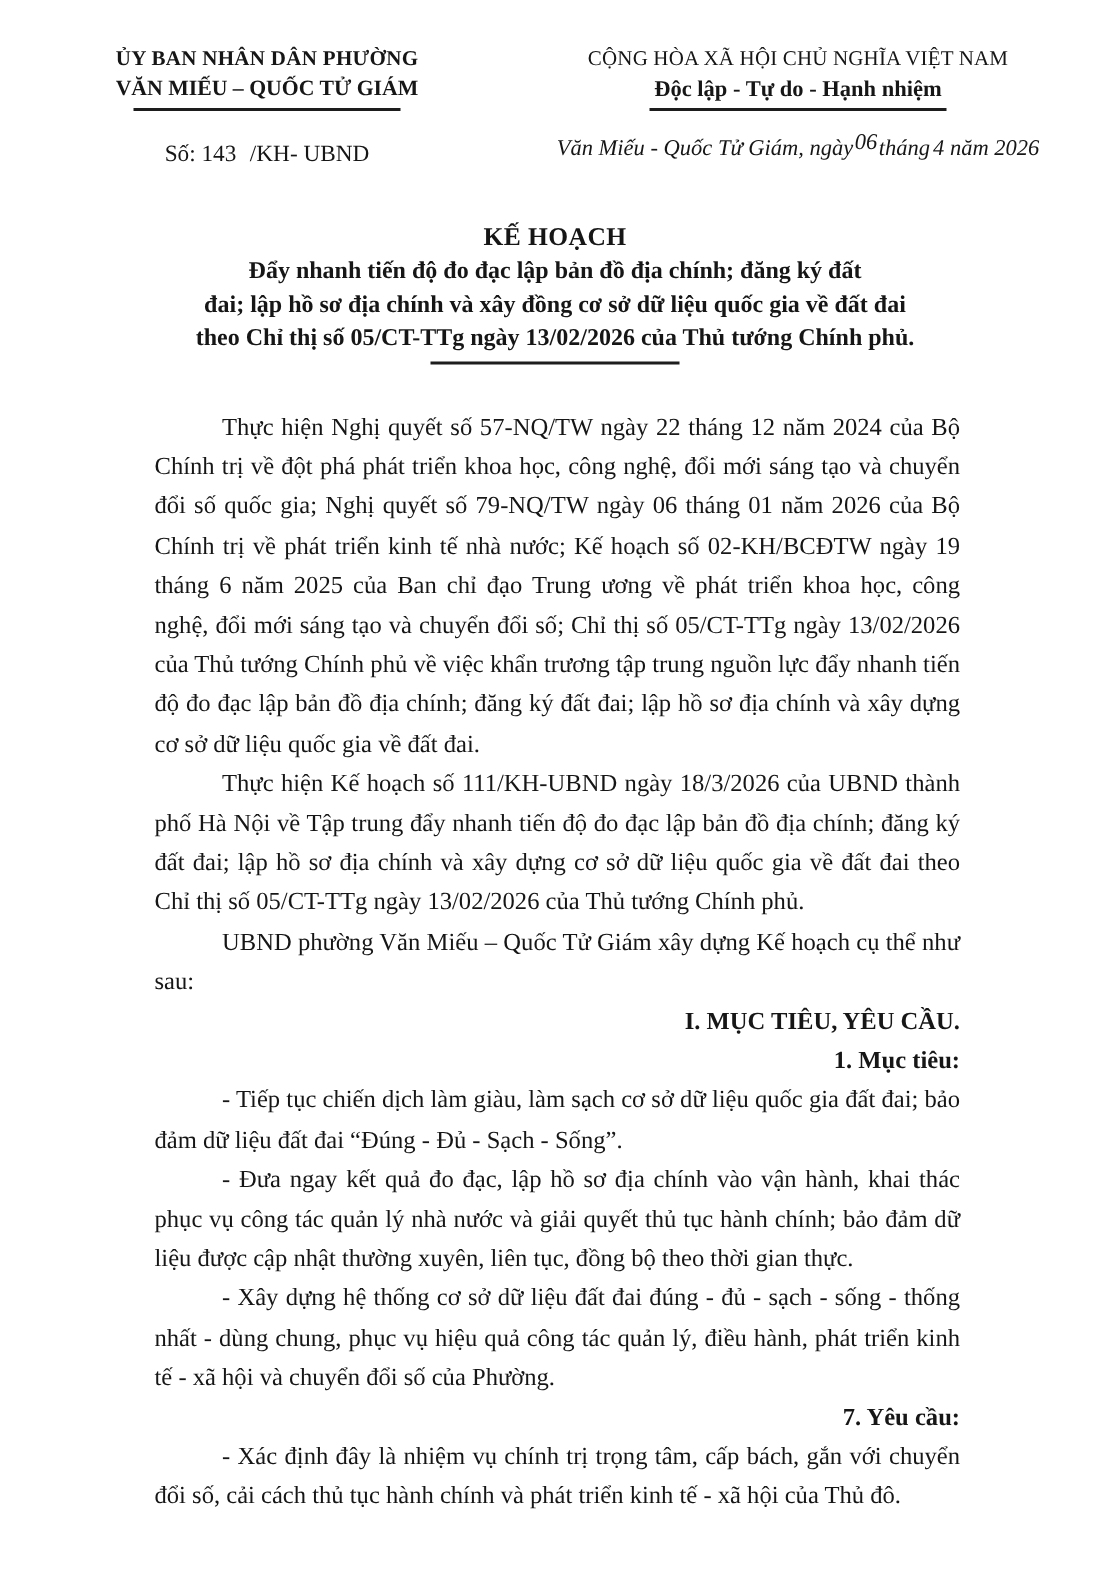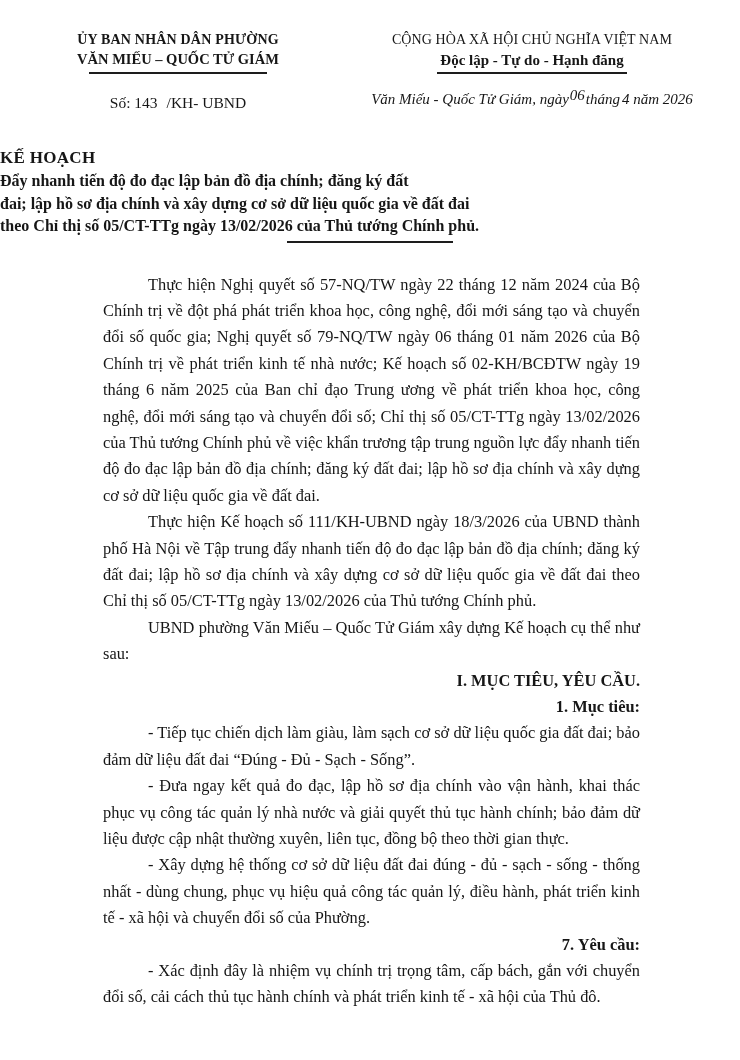--- a/index.html
+++ b/index.html
@@ -81,20 +81,21 @@
   }
   .date-day {
     position: relative;
     top: -4px;
     margin: 0 1px;
   }
   .date-month { margin-left: 2px; }
   
   .title-block {
     margin-top: 34px;
+    text-align: center;
   }
   .title-heading {
     font-weight: bold;
     font-size: 17px;
     line-height: 23px;
     letter-spacing: 0.3px;
   }
   .title-lines {
     font-weight: bold;
     font-size: 16px;
@@ -132,31 +133,31 @@
 
     <div class="header-left">
       <div class="org-line1">ỦY BAN NHÂN DÂN PHƯỜNG</div>
       <div class="org-line2">VĂN MIẾU – QUỐC TỬ GIÁM</div>
       <div class="org-underline"></div>
       <div class="doc-number"><span>Số: </span><span>143</span><span class="num-suffix">/KH- UBND</span></div>
     </div>
 
     <div class="header-right">
       <div class="nat-line1">CỘNG HÒA XÃ HỘI CHỦ NGHĨA VIỆT NAM</div>
-      <div class="nat-line2-wrap"><span class="nat-line2">Độc lập - Tự do - Hạnh đăng</span></div>
+      <div class="nat-line2-wrap"><span class="nat-line2">Độc lập - Tự do - Hạnh nhiệm</span></div>
       <div class="date-line"><span>Văn Miếu - Quốc Tử Giám, ngày</span><span class="date-day">06</span><span>tháng</span><span class="date-month">4</span><span> năm 2026</span></div>
     </div>
 
   </div>
 
   <div class="title-block">
     <div class="title-heading">KẾ HOẠCH</div>
     <div class="title-lines" id="title-lines">
         <div>Đẩy nhanh tiến độ đo đạc lập bản đồ địa chính; đăng ký đất</div>
-        <div>đai; lập hồ sơ địa chính và xây dựng cơ sở dữ liệu quốc gia về đất đai</div>
+        <div>đai; lập hồ sơ địa chính và xây đồng cơ sở dữ liệu quốc gia về đất đai</div>
         <div>theo Chỉ thị số 05/CT-TTg ngày 13/02/2026 của Thủ tướng Chính phủ.</div>
       </div>
     <div class="title-sep"></div>
   </div>
 
   <div class="content" id="content-body">
       <p class="body">Thực hiện Nghị quyết số 57-NQ/TW ngày 22 tháng 12 năm 2024 của Bộ Chính trị về đột phá phát triển khoa học, công nghệ, đổi mới sáng tạo và chuyển đổi số quốc gia; Nghị quyết số 79-NQ/TW ngày 06 tháng 01 năm 2026 của Bộ Chính trị về phát triển kinh tế nhà nước; Kế hoạch số 02-KH/BCĐTW ngày 19 tháng 6 năm 2025 của Ban chỉ đạo Trung ương về phát triển khoa học, công nghệ, đổi mới sáng tạo và chuyển đổi số; Chỉ thị số 05/CT-TTg ngày 13/02/2026 của Thủ tướng Chính phủ về việc khẩn trương tập trung nguồn lực đẩy nhanh tiến độ đo đạc lập bản đồ địa chính; đăng ký đất đai; lập hồ sơ địa chính và xây dựng cơ sở dữ liệu quốc gia về đất đai.</p>
       <p class="body">Thực hiện Kế hoạch số 111/KH-UBND ngày 18/3/2026 của UBND thành phố Hà Nội về Tập trung đẩy nhanh tiến độ đo đạc lập bản đồ địa chính; đăng ký đất đai; lập hồ sơ địa chính và xây dựng cơ sở dữ liệu quốc gia về đất đai theo Chỉ thị số 05/CT-TTg ngày 13/02/2026 của Thủ tướng Chính phủ.</p>
       <p class="body">UBND phường Văn Miếu – Quốc Tử Giám xây dựng Kế hoạch cụ thể như sau:</p>
       <p class="heading1">I. MỤC TIÊU, YÊU CẦU.</p>

